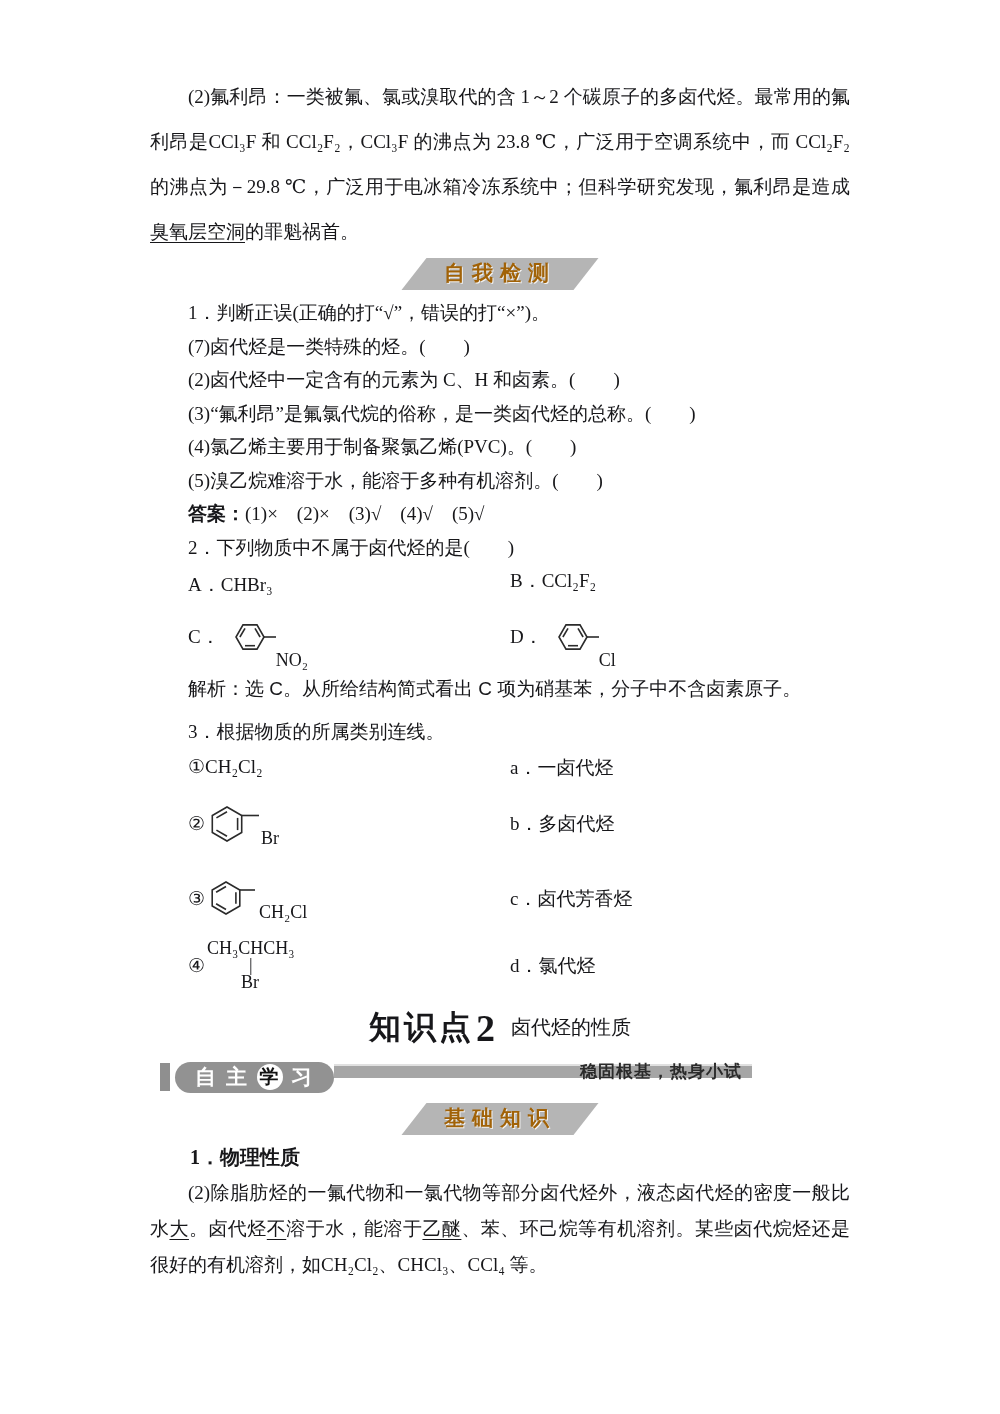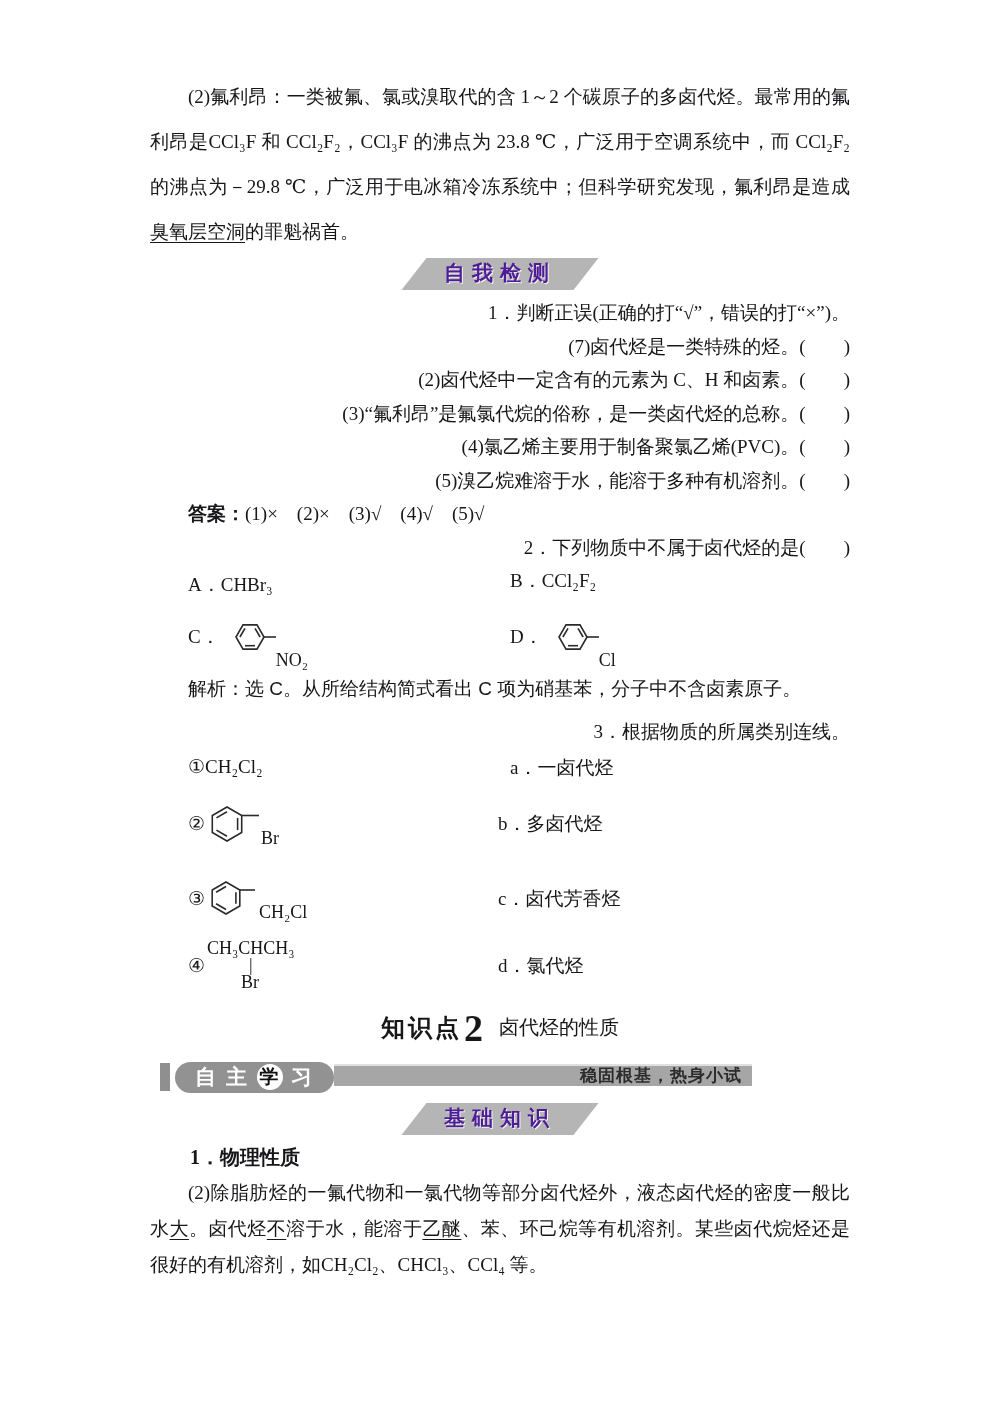--- a/index.html
+++ b/index.html
@@ -25,74 +25,74 @@
   .diag-banner::before {
     content:""; position:absolute; inset:0; background:#b5b5b5;
     transform:skewX(-38deg); z-index:0;
   }
   .diag-banner::after {
     content:""; position:absolute; left:-14px; right:16px; top:5px; bottom:-4px;
     background:#d9d9d9; transform:skewX(-38deg); z-index:-1;
   }
   .diag-banner span {
     position:relative; z-index:1; font-family:Liberation Mono, monospace;
-    font-weight:bold; font-size:21px; letter-spacing:7px; color:#4c1d95;
+    font-weight:bold; font-size:21px; letter-spacing:7px; color:#a16207;
     text-shadow:1px 1px 0 #f2f2f2;
   }
 
   
-  .qline { line-height:33.5px; text-indent:2em;text-align:right; }
+  .qline { line-height:33.5px; text-indent:2em; }
   .ansline { line-height:33.5px; text-indent:2em; }
   .anslabel { font-family:"Liberation Sans","DejaVu Sans",sans-serif; font-weight:bold; }
 
   
   .row2 { position:relative; margin-left:38px; }
   .row2 .col-right { position:absolute; left:322px; top:0; }
   .opt-flex { display:flex; align-items:center; line-height:1; }
   .opt-flex .lbl { margin-right:6px; }
   .struct-sub { font-size:18px;margin-top:46px; }
 
   
   svg.benz { display:block; }
   svg.benz path, svg.benz polygon, svg.benz line { stroke:#2b2b2b; fill:none; stroke-width:1.6; }
 
   
   .srow { display:flex; align-items:center; margin-left:38px; position:relative; }
   .srow .circled { margin-right:2px; }
-  .srow .col-right { position:absolute; left:310px; }
+  .srow .col-right { position:absolute; left:322px; }
 
   
   .fblock { display:inline-block; line-height:17px; font-size:18px; }
   .fblock .l2 { padding-left:42px; }
   .fblock .l3 { padding-left:34px; }
 
   
   .analysis { line-height:33.5px; text-indent:2em; font-family:"Liberation Sans","DejaVu Sans",sans-serif; font-weight:normal; }
 
   
   .kp { text-align:center; margin-top:10px; }
-  .kp .kp-label { font-family:Liberation Serif, serif; font-weight:900; font-size:24px; letter-spacing:3px; vertical-align:middle; }
+  .kp .kp-label { font-family:Liberation Serif, serif; font-weight:900; font-size:32px; letter-spacing:3px; vertical-align:middle; }
   .kp .kp-num { font-family:"Liberation Serif","DejaVu Serif",serif; font-weight:bold; font-size:38px; vertical-align:middle; margin-left:2px; }
   .kp .kp-title { font-size:20px; margin-left:16px; vertical-align:middle; }
 
   
   .study { display:flex; align-items:flex-start; margin:12px 0 0 10px; width:592px; }
   .study .sq { width:10px; height:28px; background:#8f8f8f; margin-right:5px; margin-top:1px; }
   .study .pill {
     height:31px; border-radius:16px; background:#929292; display:flex; align-items:center;
     padding:0 16px; font-family:"Liberation Sans","DejaVu Sans",sans-serif; font-weight:bold;
     font-size:21px; color:#ffffff; letter-spacing:2px; flex-shrink:0;
   }
   .study .pill .ch { margin:0 4px; }
   .study .pill .circ {
     background:#ffffff; color:#111; border-radius:50%; width:26px; height:26px;
     display:flex; align-items:center; justify-content:center; margin:0 4px; font-size:19px;
   }
   .study .bar {
-    flex:1; height:22px; margin-top:2px; background:#a6a6a6; border-top:2px solid #e0e0e0;
+    flex:1; height:14px; margin-top:2px; background:#a6a6a6; border-top:2px solid #e0e0e0;
     display:flex; align-items:center; justify-content:flex-end; padding-right:10px;
   }
   .study .bar span {
     font-family:"Liberation Sans","DejaVu Sans",sans-serif; font-weight:bold;
     font-size:17px; color:#2b2b2b; letter-spacing:1px;
   }
 
   
   .sec-title { line-height:36px; text-indent:2em; font-family:Liberation Serif, serif; font-weight:bold; font-size:20px; }
   .bpara { line-height:36px; text-align:justify; text-indent:2em; }

